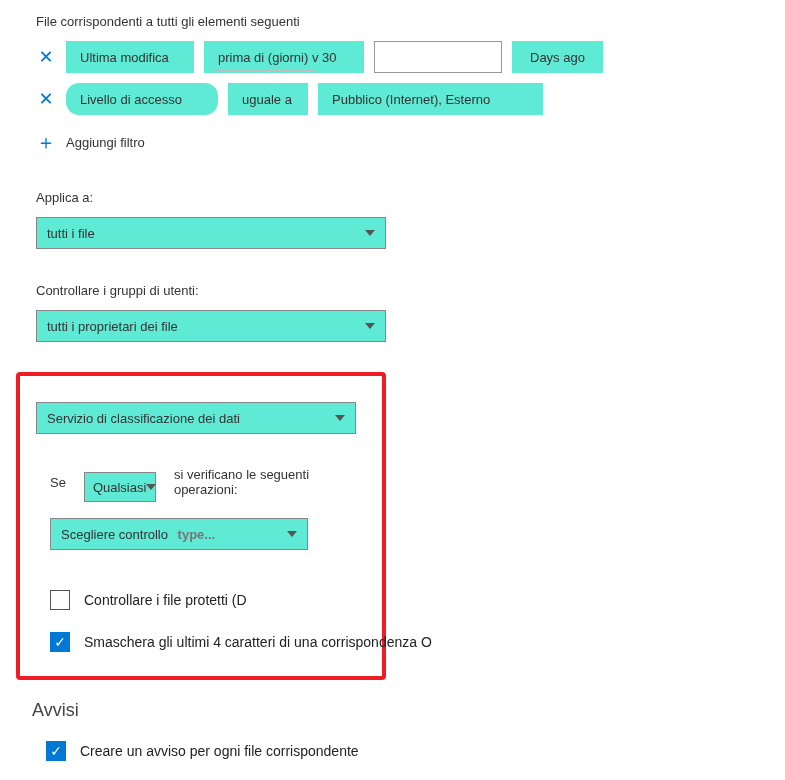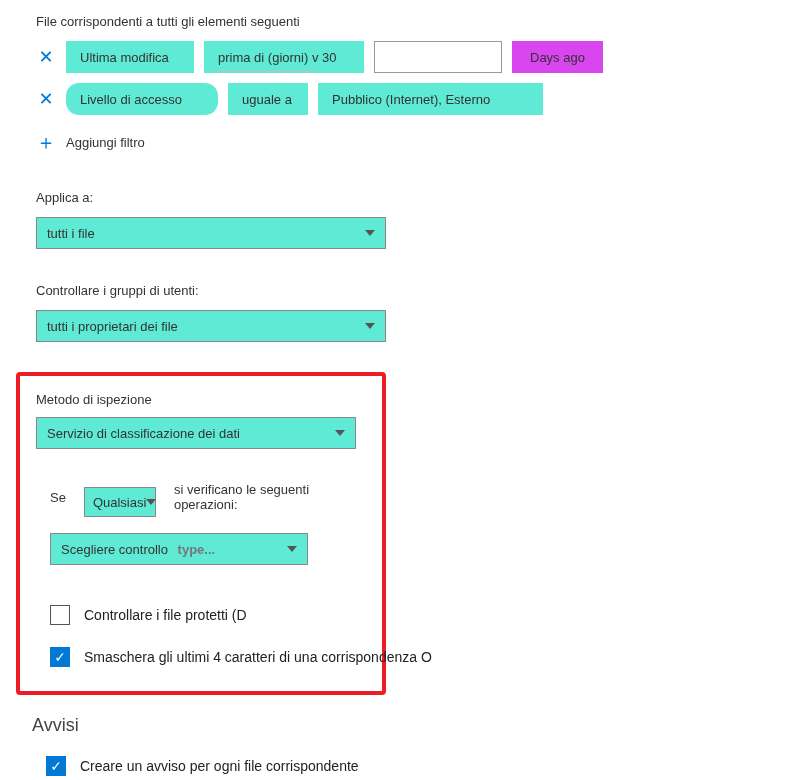--- a/index.html
+++ b/index.html
@@ -54,21 +54,21 @@
     height: 1px;
     background: #bfbfbf;
   }
   .input-box {
     width: 128px;
     height: 32px;
     border: 1px solid #999;
     background: #fff;
   }
   .days-btn {
-    background: #d946ef;
+    background: #5eead4;
     height: 32px;
     padding: 0 18px;
     display: flex;
     align-items: center;
     font-size: 13px;
   }
   .add-filter {
     display: flex;
     align-items: center;
     gap: 10px;
@@ -205,21 +205,20 @@
 
 <div class="field-block">
   <div class="section-label">Controllare i gruppi di utenti:</div>
   <div class="select">
     <span class="select-val">tutti i proprietari dei file</span>
     <span class="chevron"></span>
   </div>
 </div>
 
 <div class="red-box">
-  <div class="red-inner-label">Metodo di ispezione</div>
   <div class="select" style="width:320px;">
     <span class="select-val">Servizio di classificazione dei dati</span>
     <span class="chevron"></span>
   </div>
 
   <div class="if-row">
     <span>Se</span>
     <div class="select small">
       <span class="select-val">Qualsiasi</span>
       <span class="chevron"></span>

